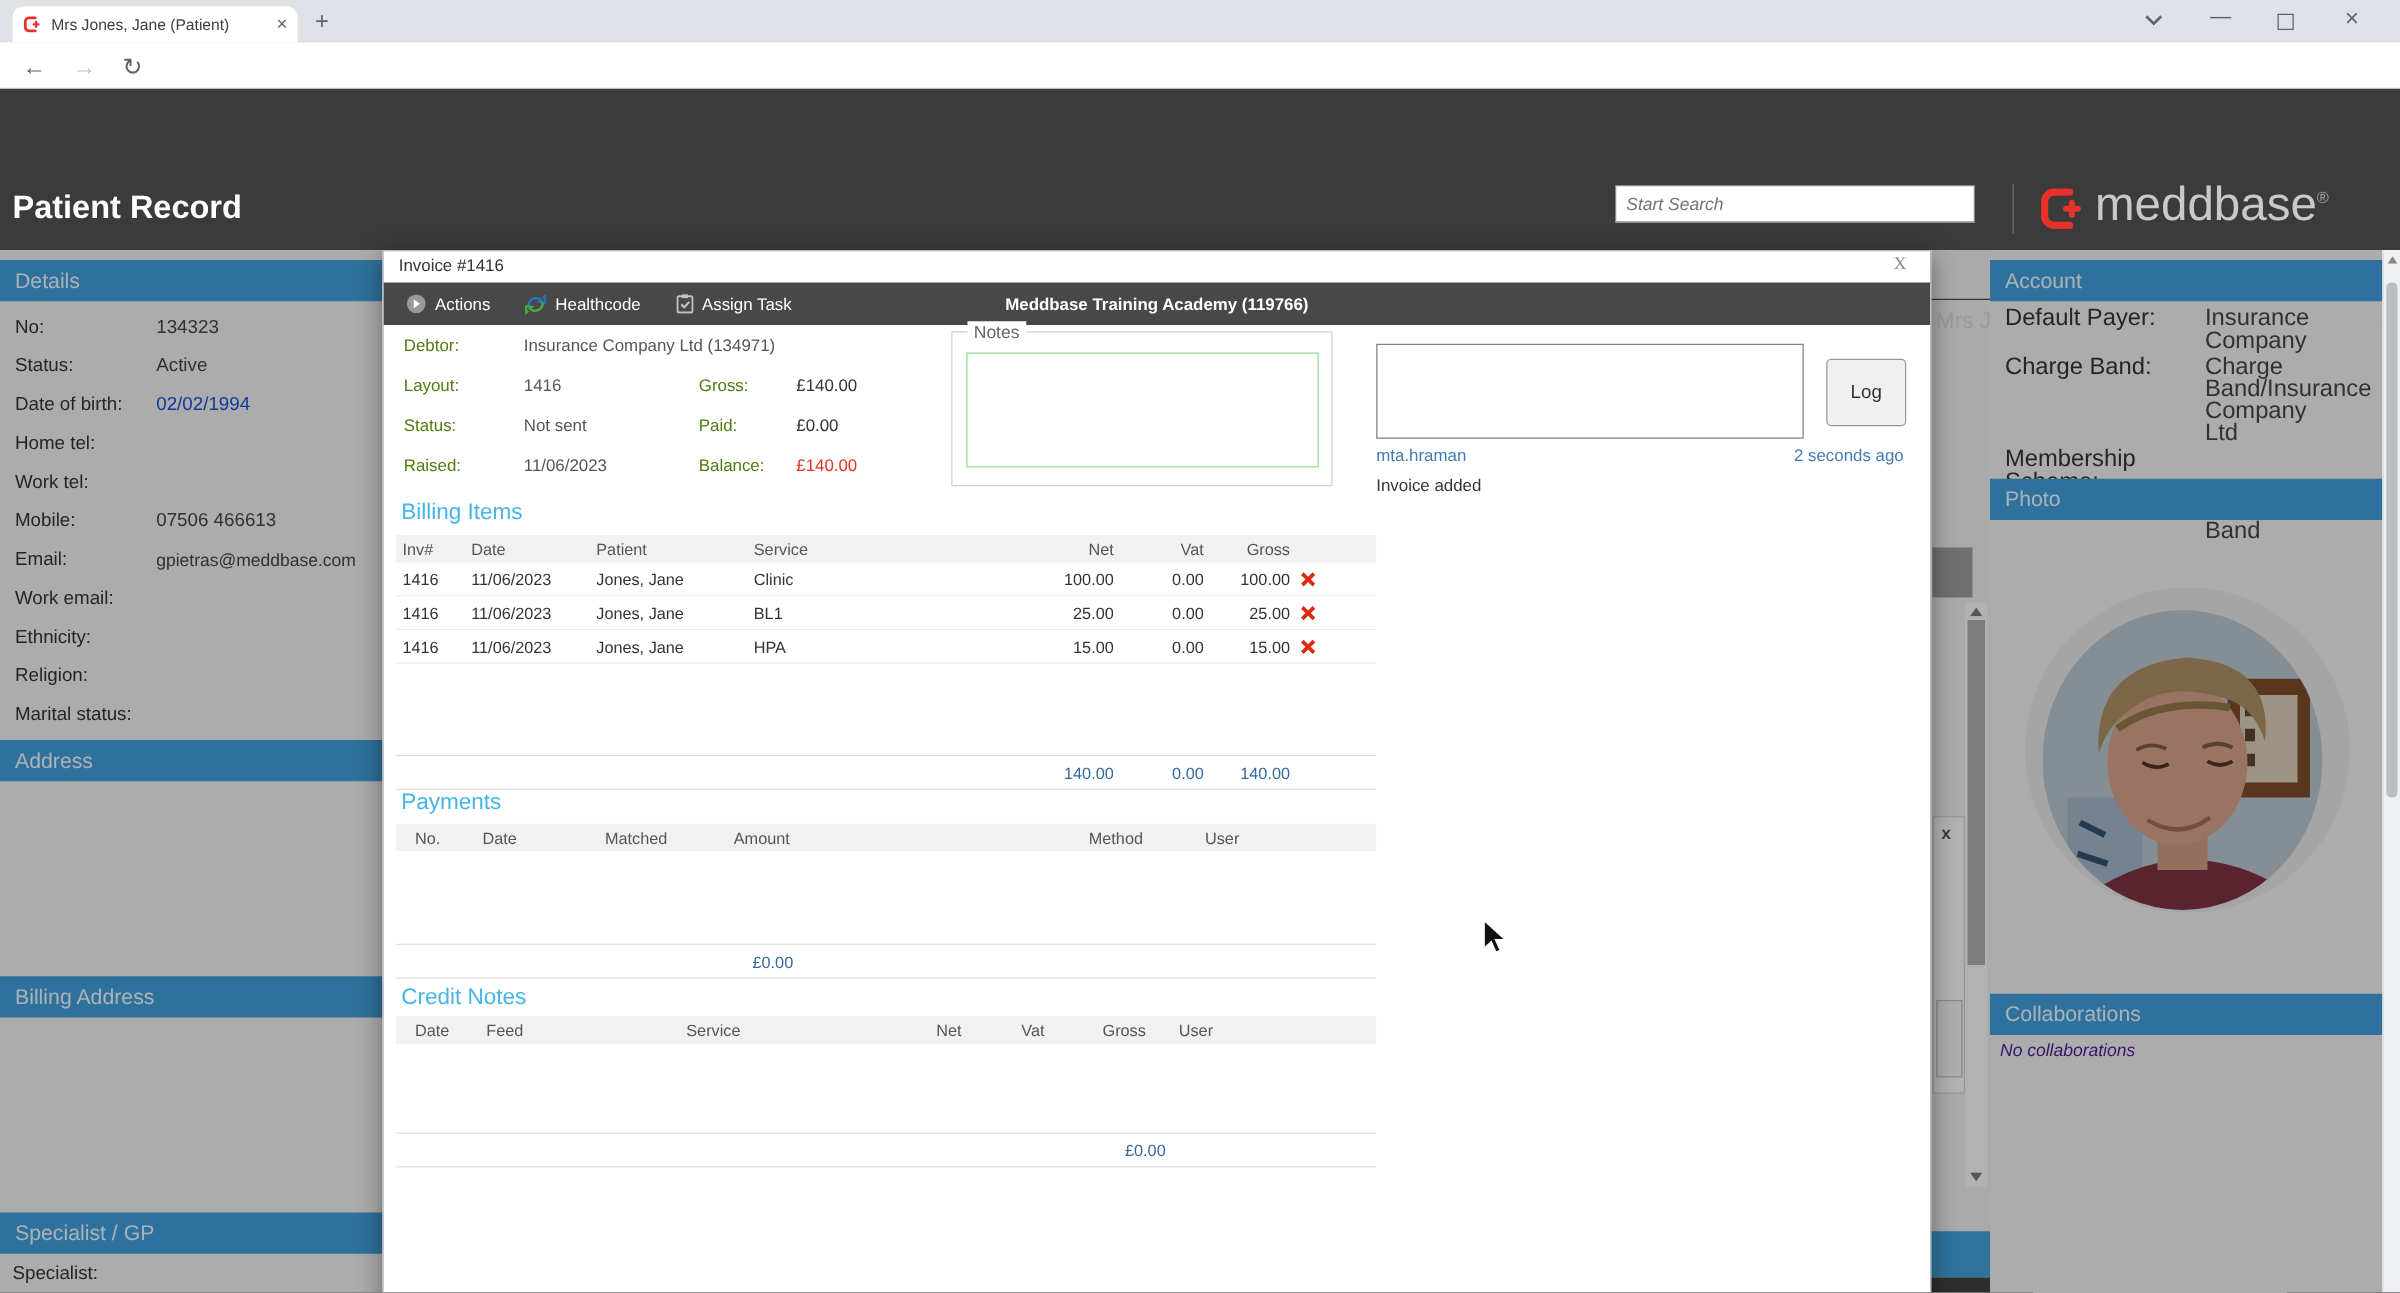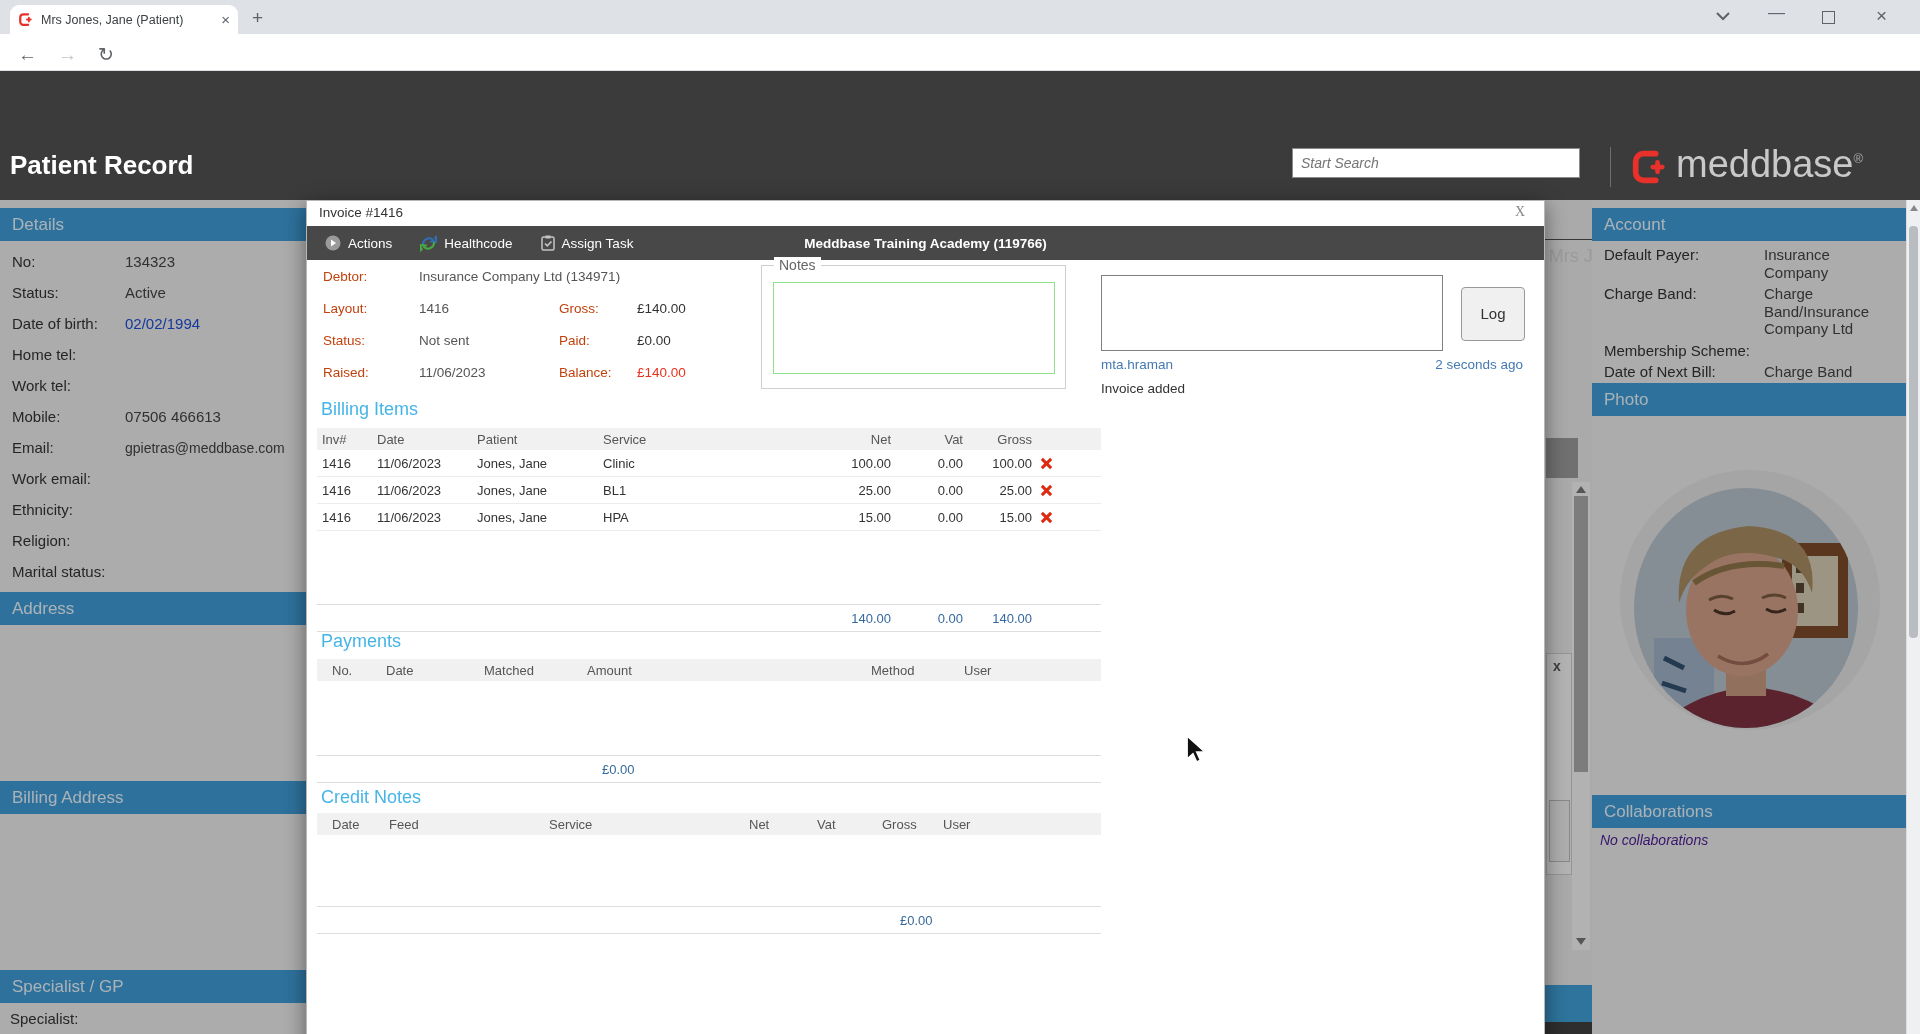--- a/index.html
+++ b/index.html
@@ -27,21 +27,21 @@
   .tbitem{position:absolute;top:173px;display:flex;align-items:center;gap:6px;color:#b9b9b9;font-size:13px;}
   
   .hdrblue{position:absolute;height:33px;background:#3f9cd6;color:#e9f4fc;font-size:17px;line-height:33px;
            padding-left:12px;box-sizing:border-box;}
   .siderow{font-size:15px;color:#333;}
   
   #modal{left:306px;top:200px;width:1239px;height:910px;background:#fff;z-index:10;
          box-shadow:0 5px 20px rgba(0,0,0,.45);border:1px solid #b7b7b7;box-sizing:border-box;}
   #mtoolbar{left:0;top:25px;width:1237px;height:34px;background:#484848;display:flex;align-items:center;}
   .mtool{display:flex;align-items:center;gap:7px;color:#fff;font-size:13.5px;margin-left:18px;}
-  .mlbl{position:absolute;font-size:13.5px;color:#c2410c;}
+  .mlbl{position:absolute;font-size:13.5px;color:#4d7c0f;}
   .mval{position:absolute;font-size:13.5px;color:#555;}
   .secttitle{position:absolute;font-size:18px;color:#45b5e8;}
   .tbl{position:absolute;left:10px;width:784px;font-size:13px;color:#333;}
   .thead{display:flex;background:#f1f1f1;color:#555;height:22px;align-items:center;}
   .trow{display:flex;height:26px;align-items:center;border-bottom:1px solid #ececec;}
   .tot{display:flex;height:26px;align-items:center;border-top:1px solid #ddd;border-bottom:1px solid #ddd;color:#36699e;}
   .cell{box-sizing:border-box;white-space:nowrap;overflow:hidden;}
   .rt{text-align:right;}
   
   #dim{left:0;top:200px;width:1906px;height:834px;background:rgba(0,0,0,.27);z-index:5;}
@@ -272,21 +272,21 @@
         <span class="siderow"></span>
     </div>
     <div class="hdrblue" style="left:0;top:392px;width:306px;">Address</div>
     <div class="hdrblue" style="left:0;top:581px;width:306px;">Billing Address</div>
     <div class="hdrblue" style="left:0;top:770px;width:306px;">Specialist / GP</div>
     <div class="abs siderow" style="left:10px;top:810px;">Specialist:</div>
   </div>
 
   <div class="abs z1" style="left:1592px;top:200px;width:314px;height:834px;background:#ececec;">
     <div class="hdrblue" style="left:0;top:8px;width:314px;">Account</div>
-    <div class="abs" style="left:12px;top:46px;width:290px;display:grid;grid-template-columns:160px 110px;grid-row-gap:4px;font-size:15px;line-height:17.5px;color:#333;">
+    <div class="abs" style="left:12px;top:46px;width:290px;display:grid;grid-template-columns:160px 110px;grid-row-gap:4px;font-size:19px;line-height:17.5px;color:#333;">
       <span>Default Payer:</span>
         <span style="color:#444;">Insurance Company</span>
       <span>Charge Band:</span>
         <span style="color:#444;">Charge Band/Insurance Company Ltd</span>
       <span>Membership Scheme:</span>
         <span style="color:#444;"></span>
       <span>Date of Next Bill:</span>
         <span style="color:#444;">Charge Band</span>
     </div>
     <div class="hdrblue" style="left:0;top:183px;width:314px;">Photo</div>

